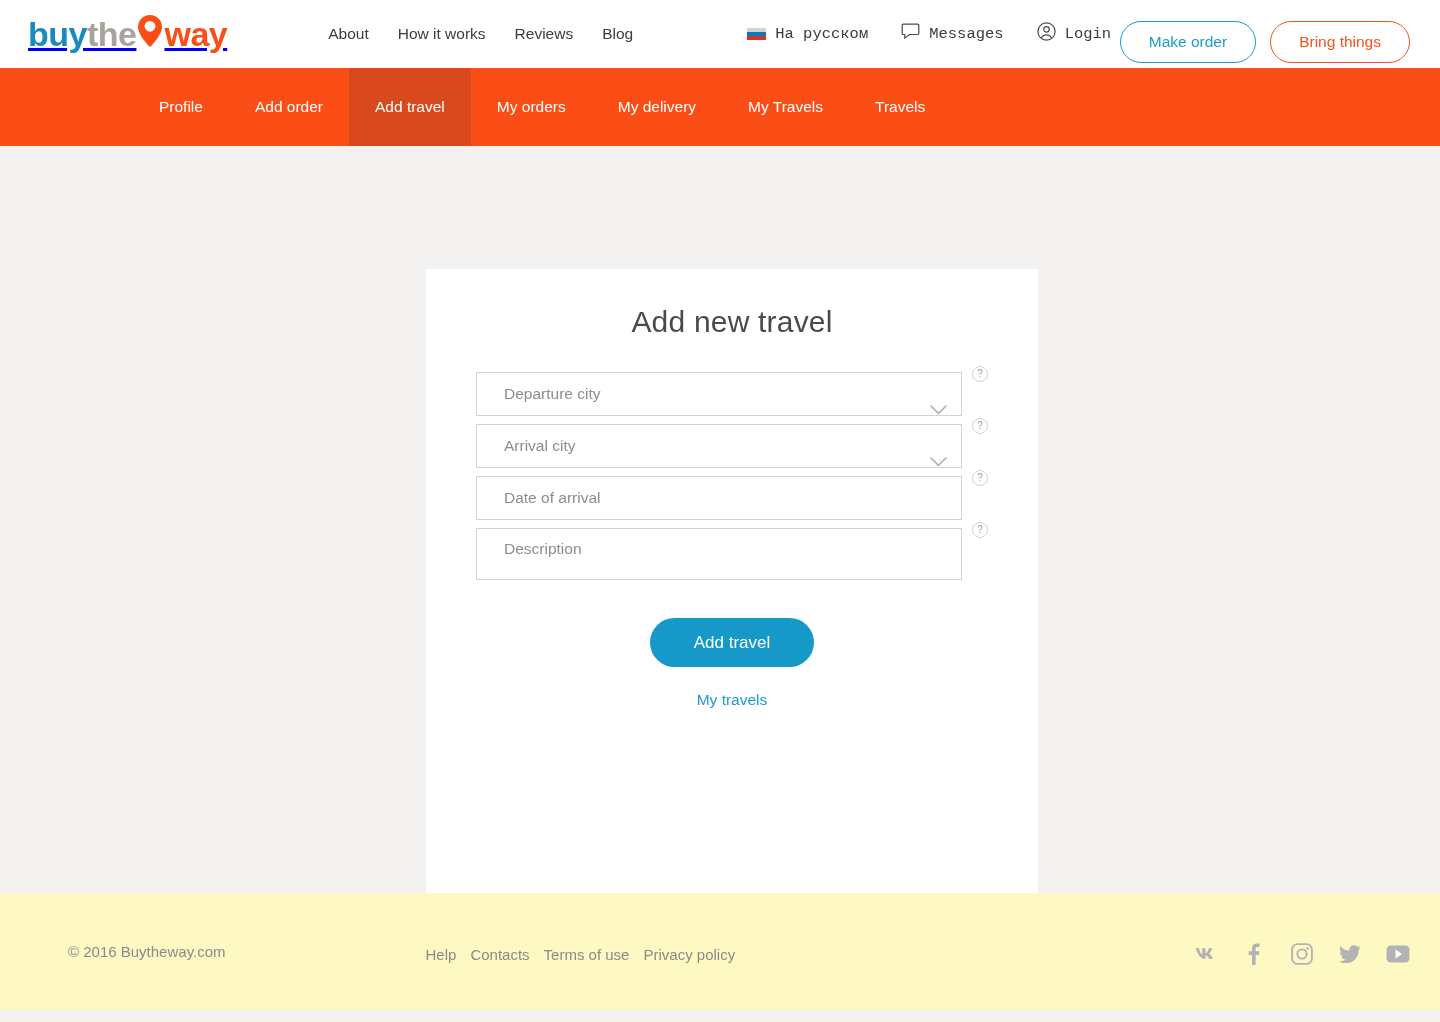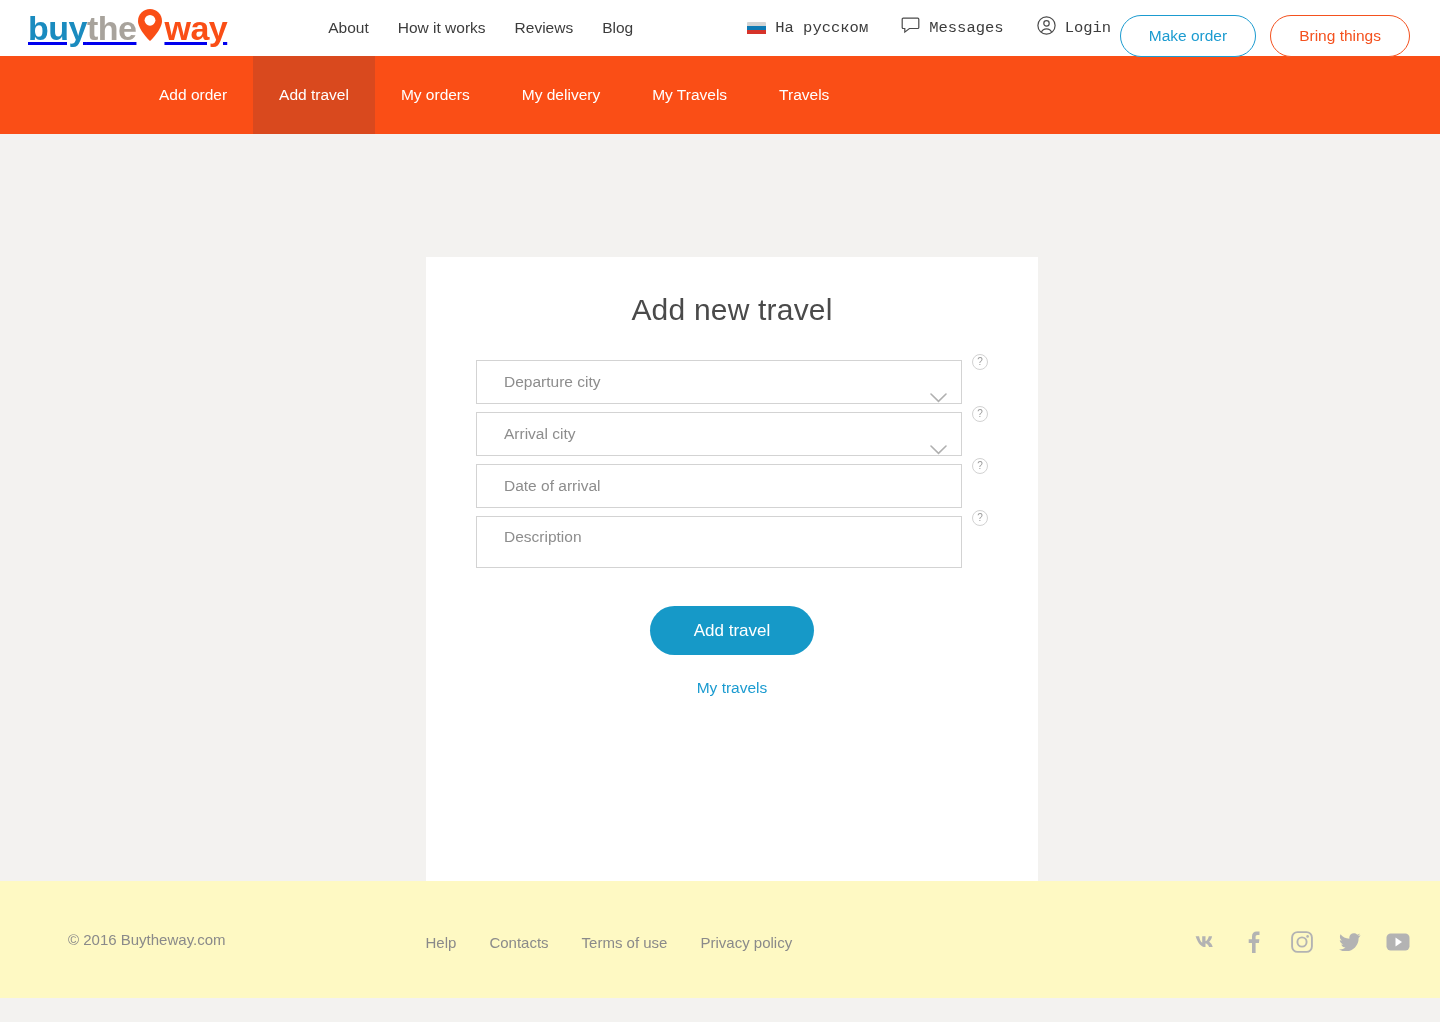--- a/index.html
+++ b/index.html
@@ -12,21 +12,21 @@
 
   body {
     font-family: "Liberation Sans", sans-serif;
     background: #f3f2f0;
     color: #444;
     -webkit-font-smoothing: antialiased;
   }
 
   
   .top-header {
-    height: 56px;
+    height: 68px;
     background: #ffffff;
     display: flex;
     align-items: center;
     padding: 0 30px 0 28px;
     position: relative;
   }
 
   .logo {
     display: flex;
     align-items: center;
@@ -242,21 +242,21 @@
     align-items: center;
     padding: 0 30px 0 68px;
   }
   .footer-copy {
     color: #8a8a8a;
     font-size: 15px;
     white-space: nowrap;
   }
   .footer-links {
     display: flex;
-    gap: 33px;
+    gap: 14px;
     margin-left: 200px;
     padding-top: 6px;
   }
   .footer-links a {
     color: #8a8a8a;
     font-size: 15px;
     text-decoration: none;
     white-space: nowrap;
   }
   .footer-social {
@@ -331,20 +331,21 @@
     </a>
   </div>
 
   <div class="header-buttons">
     <button class="btn-pill btn-make-order">Make order</button>
     <button class="btn-pill btn-bring-things">Bring things</button>
   </div>
 </header>
 
 <nav class="sub-nav">
+  <a href="#">Profile</a>
   <a href="#">Add order</a>
   <a href="#" class="active">Add travel</a>
   <a href="#">My orders</a>
   <a href="#">My delivery</a>
   <a href="#">My Travels</a>
   <a href="#">Travels</a>
 </nav>
 
 <main class="main-area">
   <section class="card">

